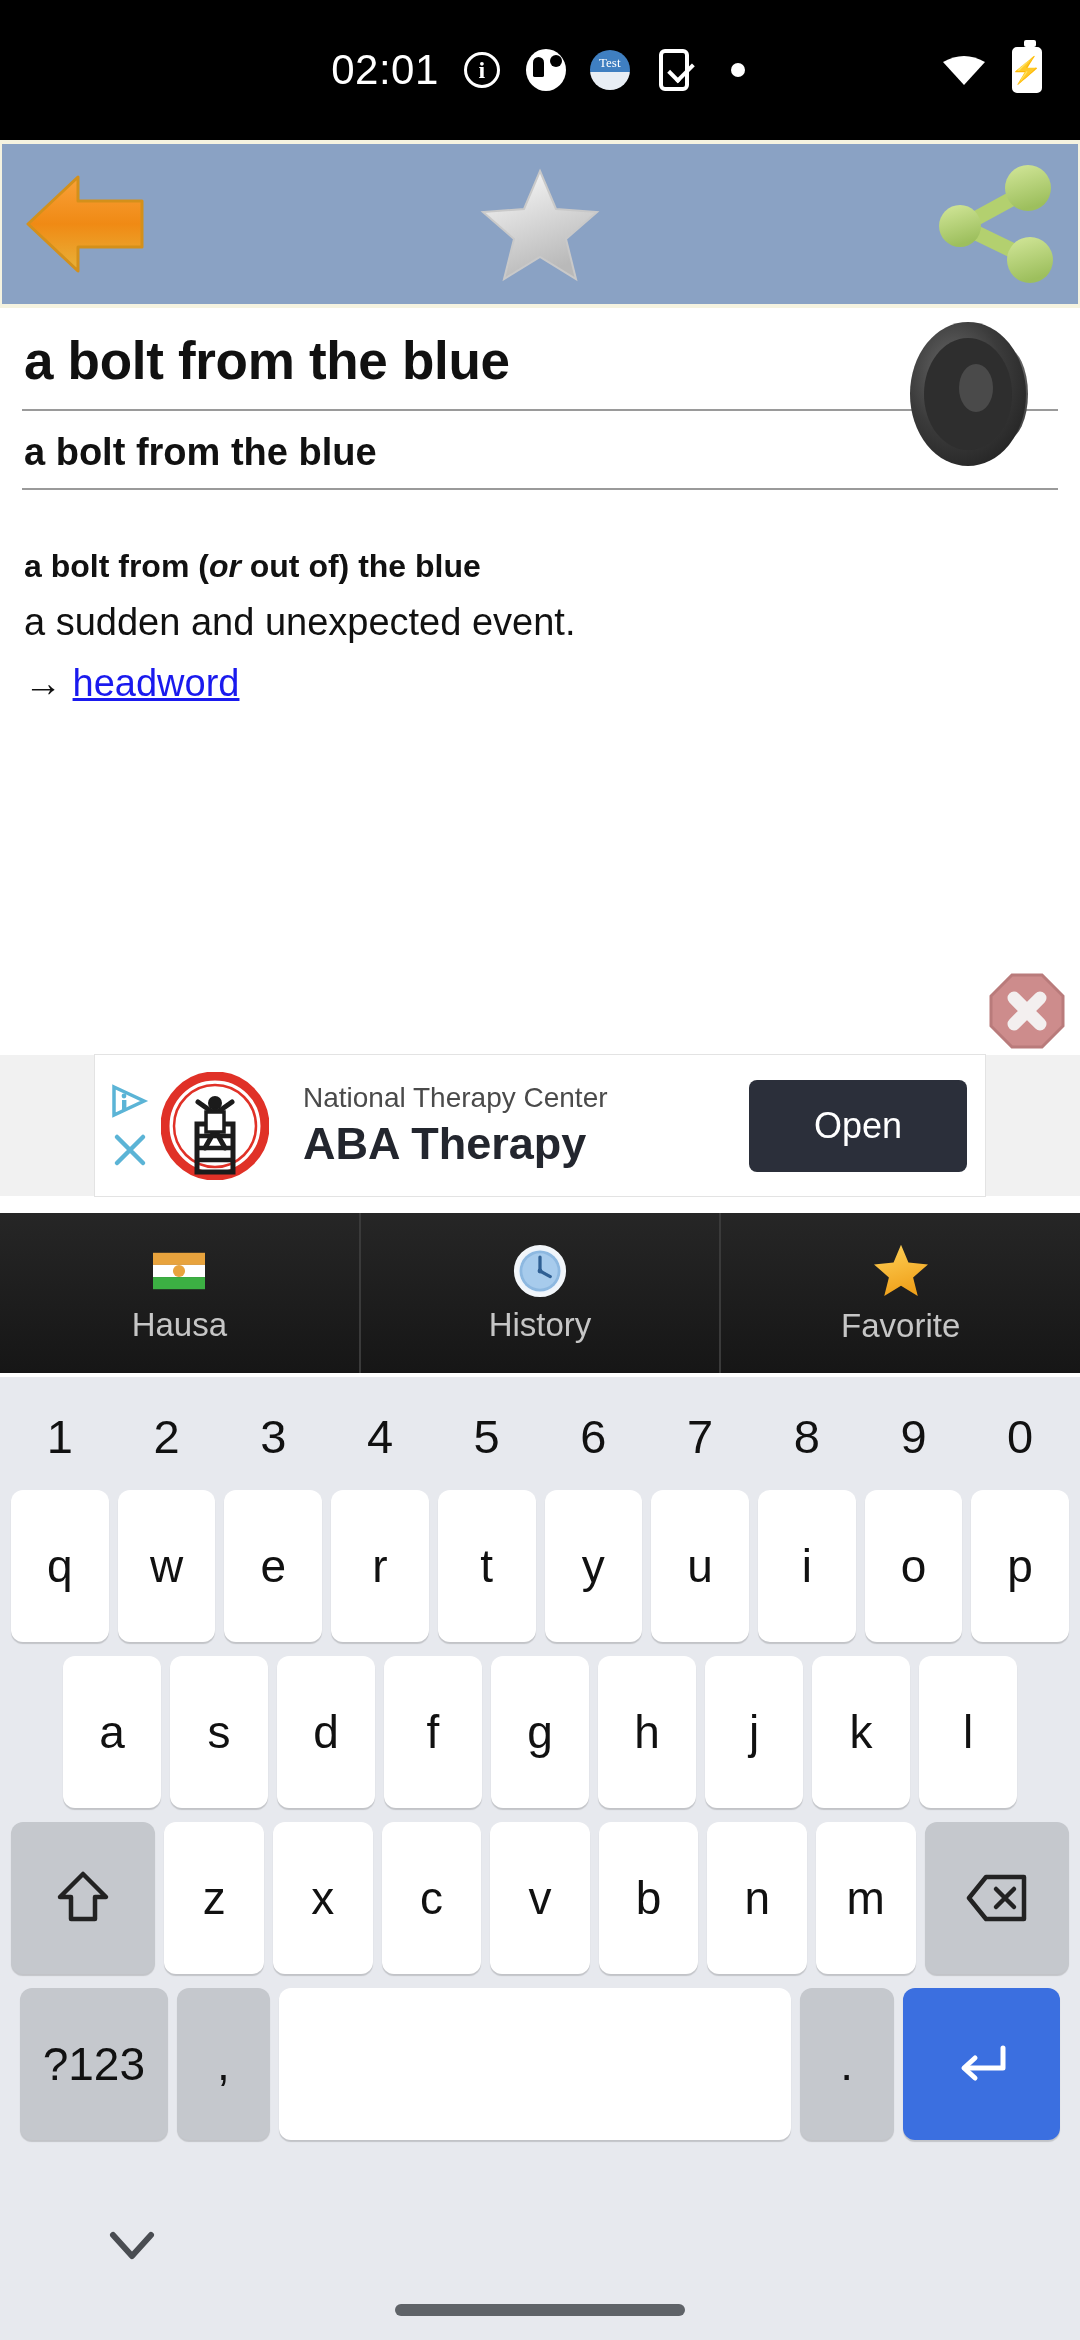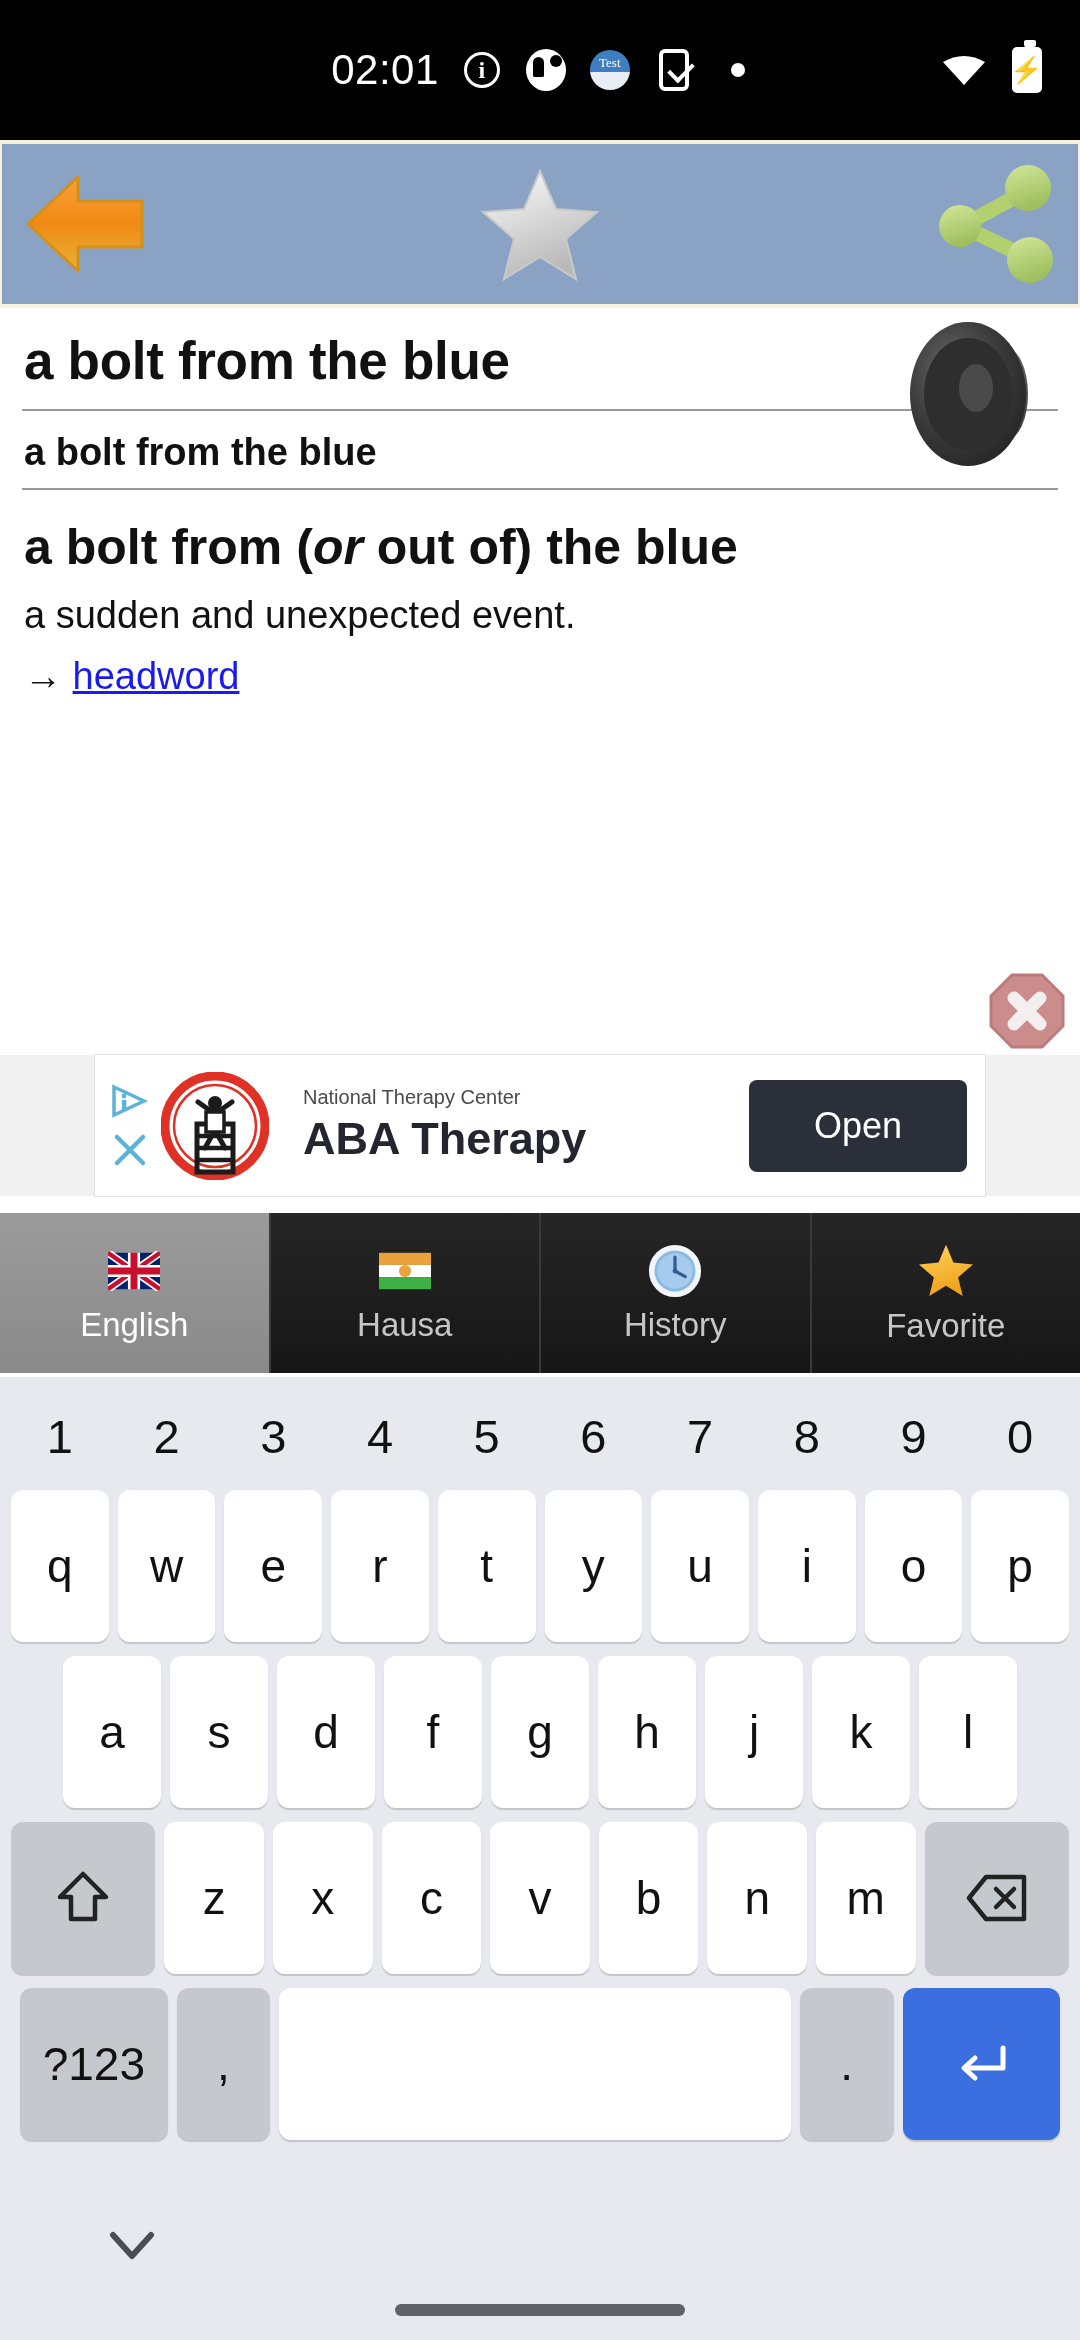--- a/index.html
+++ b/index.html
@@ -69,21 +69,21 @@
   .content{ background:#fff; padding:0 22px; position:relative; }
   .title{
     font-size:53px; font-weight:700; color:#111; padding:22px 0 18px 2px;
     letter-spacing:-.3px;
   }
   .rule{ height:2px; background:#9a9a9a; width:100%; }
   .entry{ padding:16px 0 10px 2px; }
   .entry-en{ font-size:38px;font-weight:700;color:#111;line-height:1.35; }
   .entry-ha{ font-size:38px;font-weight:700;color:#8f2b26;line-height:1.35; }
   .defblock{ padding:22px 0 0 2px; }
-  .def-head{ font-size:50px;font-weight:700;color:#111;line-height:1.4; }
+  .def-head{ font-size:32px;font-weight:700;color:#111;line-height:1.4;margin-top:32px; }
   .def-head em{ font-style:italic; }
   .def-body{ font-size:38px;font-weight:400;color:#111;line-height:1.45;padding-top:6px; }
   .def-link{ font-size:38px;color:#111;padding-top:12px; }
   .def-link a{ color:#1a1aee;text-decoration:underline;font-weight:400;margin-top:34px; }
   .spacer{ height:220px; }
 
   
   .ad-close{
     position:absolute; right:14px; top:972px; width:78px;height:78px; z-index:5;
   }
@@ -97,21 +97,21 @@
   .ad-card{
     position:absolute; left:95px; top:0; width:890px; height:141px;
     background:#fff; display:flex; align-items:center; padding:0 10px;
     box-shadow:0 0 0 1px #e3e3e3;
   }
   .ad-choices{ width:46px; display:flex;flex-direction:column;align-items:center;gap:14px;margin-left:2px;}
   .ad-choices svg{display:block;}
   .ad-logo{ width:108px;height:108px;margin-left:8px;flex:0 0 auto; }
   .ad-logo svg{display:block;}
   .ad-text{ flex:1; padding-left:34px; }
-  .ad-sub{ font-size:20px;color:#4a4a4a;font-weight:400;line-height:1.25; }
+  .ad-sub{ font-size:28px;color:#4a4a4a;font-weight:400;line-height:1.25; }
   .ad-title{ font-size:45px;color:#23262e;font-weight:700;line-height:1.2;margin-top:2px; }
   .ad-btn{
     width:218px;height:92px;background:#2b2f3a;color:#fff;border-radius:8px;
     display:flex;align-items:center;justify-content:center;font-size:36px;
     margin-right:8px;
   }
 
   
   .tabbar{
     position:absolute; left:0; right:0; top:1213px; height:160px;
@@ -347,32 +347,20 @@
       <div class="ad-sub">National Therapy Center</div>
       <div class="ad-title">ABA Therapy</div>
     </div>
 
     <div class="ad-btn">Open</div>
   </div>
 </div>
 
 <div class="tabbar">
 
-  <div class="tab active">
-    <div class="tab-ic">
-      <svg viewBox="0 0 60 42" width="52" height="40">
-        <rect width="60" height="42" fill="#012169"></rect>
-        <path d="M0 0 L60 42 M60 0 L0 42" stroke="#fff" stroke-width="9"></path>
-        <path d="M0 0 L60 42 M60 0 L0 42" stroke="#C8102E" stroke-width="5"></path>
-        <path d="M30 0 V42 M0 21 H60" stroke="#fff" stroke-width="14"></path>
-        <path d="M30 0 V42 M0 21 H60" stroke="#C8102E" stroke-width="8"></path>
-      </svg>
-    </div>
-    <div class="tab-lbl">English</div>
-  </div>
 
   <div class="tab">
     <div class="tab-ic">
       <svg viewBox="0 0 60 42" width="52" height="40">
         <rect width="60" height="14" fill="#E8A33D"></rect>
         <rect y="14" width="60" height="14" fill="#ffffff"></rect>
         <rect y="28" width="60" height="14" fill="#3CB043"></rect>
         <circle cx="30" cy="21" r="7" fill="#E8A33D"></circle>
       </svg>
     </div>

